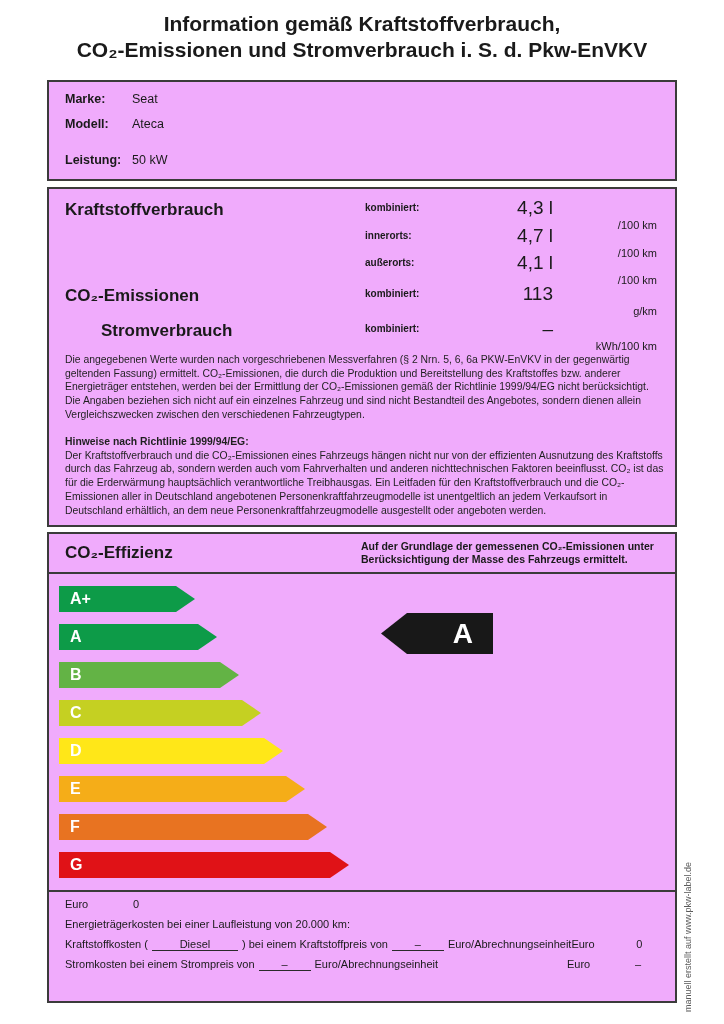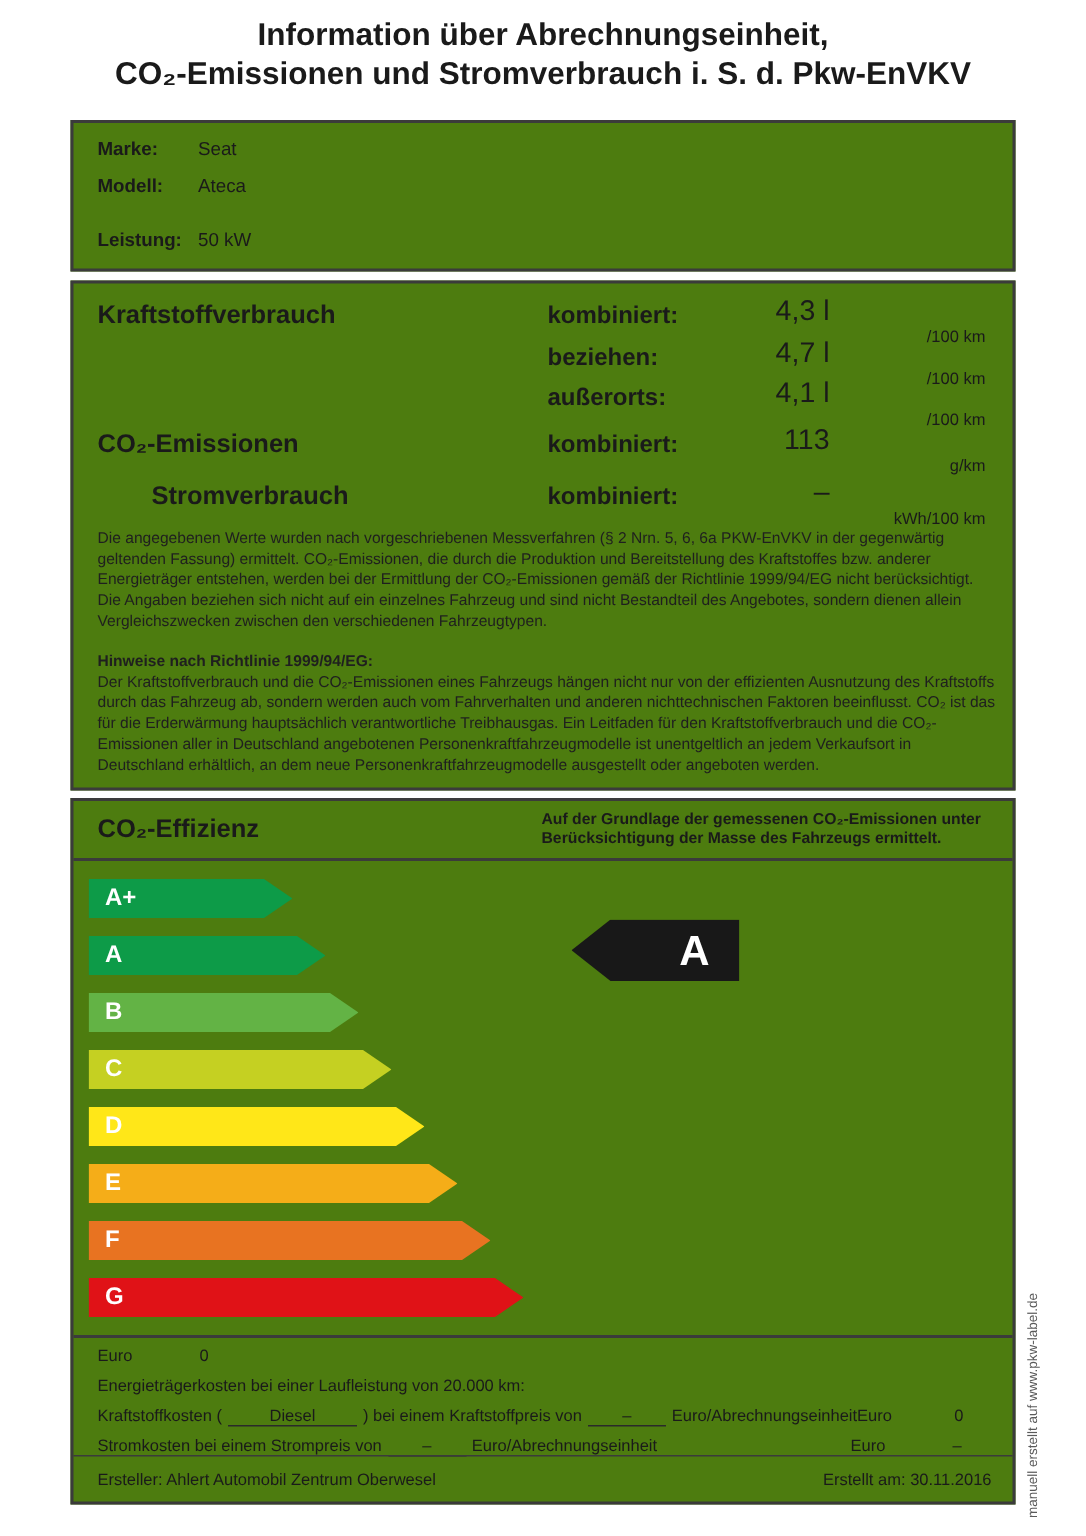--- a/index.html
+++ b/index.html
@@ -4,39 +4,39 @@
 <style>
   * { margin:0; padding:0; box-sizing:border-box; }
   html,body { background:#fff; }
   .page {
     position:relative; width:724px; height:1024px; margin:0 auto;
     background:#fff; color:#1a1a1a; overflow:hidden;
     font-family:"Liberation Sans","DejaVu Sans",sans-serif;
   }
   .title { position:absolute; top:11px; left:0; width:100%; text-align:center;
     font-weight:bold; font-size:21px; line-height:26px; }
-  .box { position:absolute; left:47px; width:630px; border:2px solid #3b3b3b; background:#4d7c0f; }
+  .box { position:absolute; left:47px; width:630px; border:2px solid #3b3b3b; background:#f0abfc; }
   .box1 { top:80px; height:101px; }
   .box2 { top:187px; height:340px; }
   .box3 { top:532px; height:471px; }
 
   
   .b1-col { position:absolute; top:10px; font-size:12.5px; }
   .b1-left { left:16px; }
   .b1-right { left:316px; }
   .info-row { height:19px; margin-bottom:6px; white-space:nowrap; }
   .info-row.gap { margin-top:17px; }
   .lbl { font-weight:bold; }
   .b1-left .lbl { display:inline-block; min-width:58px; }
   .val { margin-left:9px; }
 
   
   .section-title { position:absolute; left:16px; font-size:17px; font-weight:bold; white-space:nowrap; }
   .c-row { position:absolute; left:316px; width:300px; height:26px; }
-  .c-label { position:absolute; left:0; top:5px; font-weight:bold; font-size:16px; }
+  .c-label { position:absolute; left:0; top:5px; font-weight:bold; font-size:10px; }
   .c-value { position:absolute; right:112px; top:0; font-size:19px; white-space:nowrap; }
   .c-unit { position:absolute; right:8px; top:22px; font-size:11px; white-space:nowrap; }
   .legal { position:absolute; left:16px; width:600px; font-size:10.4px; line-height:13.7px; color:#1f1f1f; }
   .legal b { display:block; }
 
   
   .eff-header { position:absolute; top:0; left:0; right:0; height:40px; border-bottom:2px solid #3b3b3b; }
   .eff-title { position:absolute; left:16px; top:9px; font-size:17px; font-weight:bold; }
   .eff-note { position:absolute; left:312px; top:6px; width:305px; font-size:10.5px; font-weight:bold; line-height:13px; }
   .arrows { position:absolute; top:42px; left:0; right:0; height:314px; }
@@ -67,21 +67,21 @@
   .vertical-note { position:absolute; left:683px; top:1012px; width:232px;
     transform-origin:0 0; transform:rotate(-90deg);
     font-size:9px; color:#5a5a5a; white-space:nowrap; }
 </style>
 </head>
 <body>
 
 <div class="page">
 
   <div class="title">
-    <div>Information über Abrechnungseinheit,</div>
+    <div>Information gemäß Kraftstoffverbrauch,</div>
     <div>CO₂-Emissionen und Stromverbrauch i. S. d. Pkw-EnVKV</div>
   </div>
 
   <div class="box box1">
     <div class="b1-col b1-left">
       <div class="info-row">
         <span class="lbl">Marke:</span><span class="val">Seat</span>
       </div>
       <div class="info-row">
         <span class="lbl">Modell:</span><span class="val">Ateca</span>
@@ -94,21 +94,21 @@
 
   <div class="box box2">
     <div class="section-title" style="top:11px;">Kraftstoffverbrauch</div>
 
     <div class="c-row" style="top:8px;">
       <span class="c-label">kombiniert:</span>
       <span class="c-value">4,3 l</span>
       <span class="c-unit">/100 km</span>
     </div>
     <div class="c-row" style="top:36px;">
-      <span class="c-label">beziehen:</span>
+      <span class="c-label">innerorts:</span>
       <span class="c-value">4,7 l</span>
       <span class="c-unit">/100 km</span>
     </div>
     <div class="c-row" style="top:63px;">
       <span class="c-label">außerorts:</span>
       <span class="c-value">4,1 l</span>
       <span class="c-unit">/100 km</span>
     </div>
 
     <div class="section-title" style="top:97px;">CO₂-Emissionen</div>
@@ -181,21 +181,17 @@
         <span class="cost-euro">Euro</span>
         <span class="cost-val">0</span>
       </div>
       <div class="cost-row">
         <span class="cost-text"><span>Stromkosten bei einem Strompreis von</span><span class="blank short">–</span><span>Euro/Abrechnungseinheit</span></span>
         <span class="cost-euro">Euro</span>
         <span class="cost-val">–</span>
       </div>
     </div>
 
-    <div class="label-footer">
-      <span class="footer-left">Ersteller: Ahlert Automobil Zentrum Oberwesel</span>
-      <span class="footer-right">Erstellt am: 30.11.2016</span>
-    </div>
   </div>
 
   <div class="vertical-note">manuell erstellt auf www.pkw-label.de</div>
 
 </div>
 
 </body></html>

